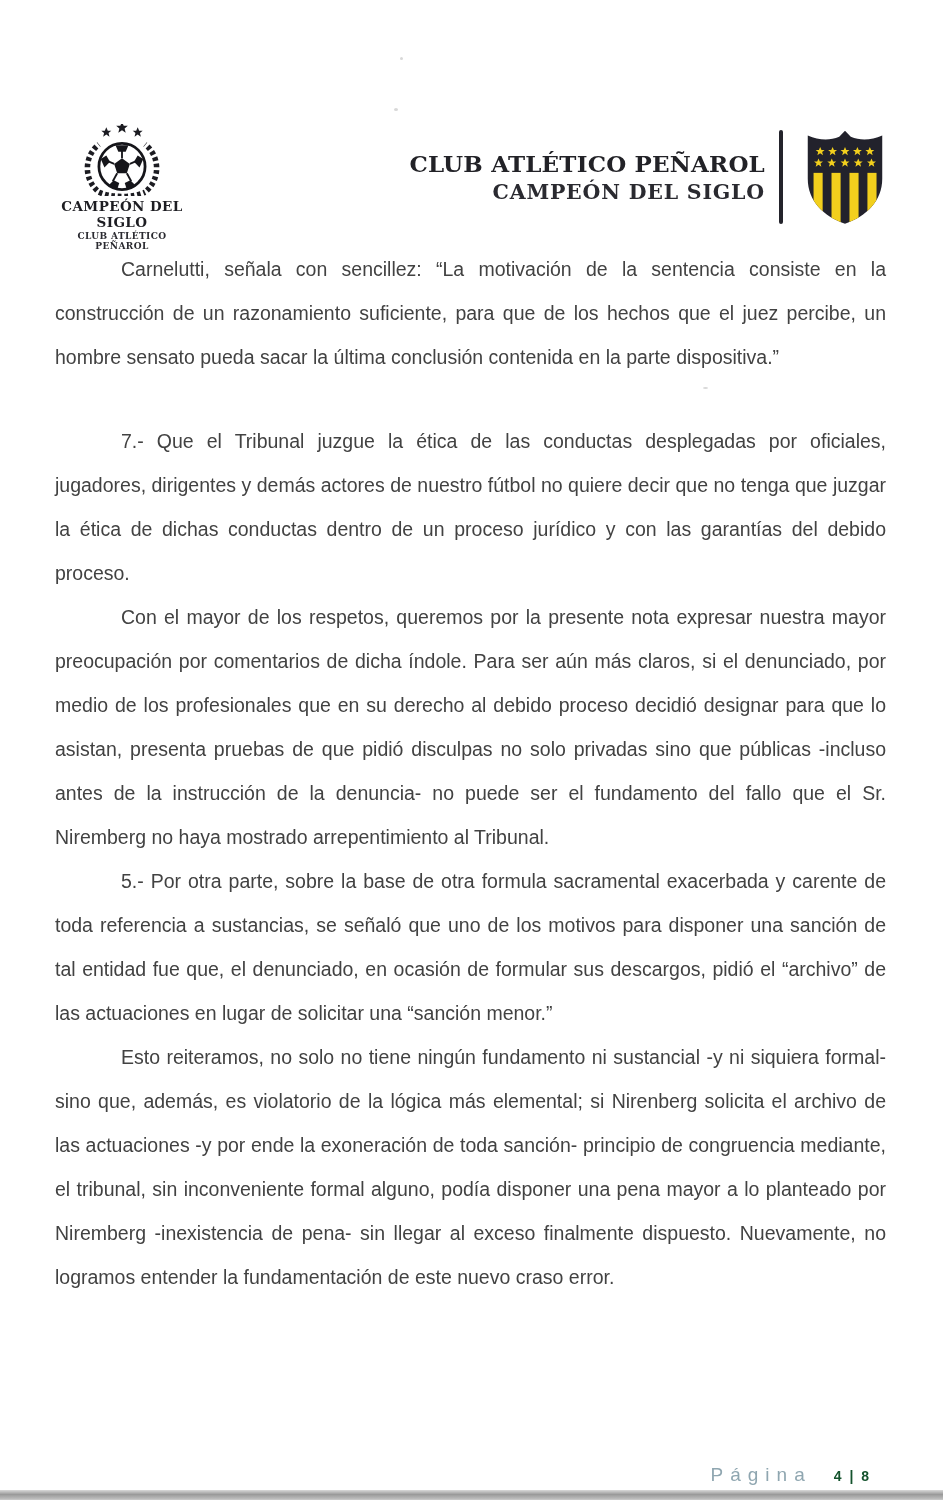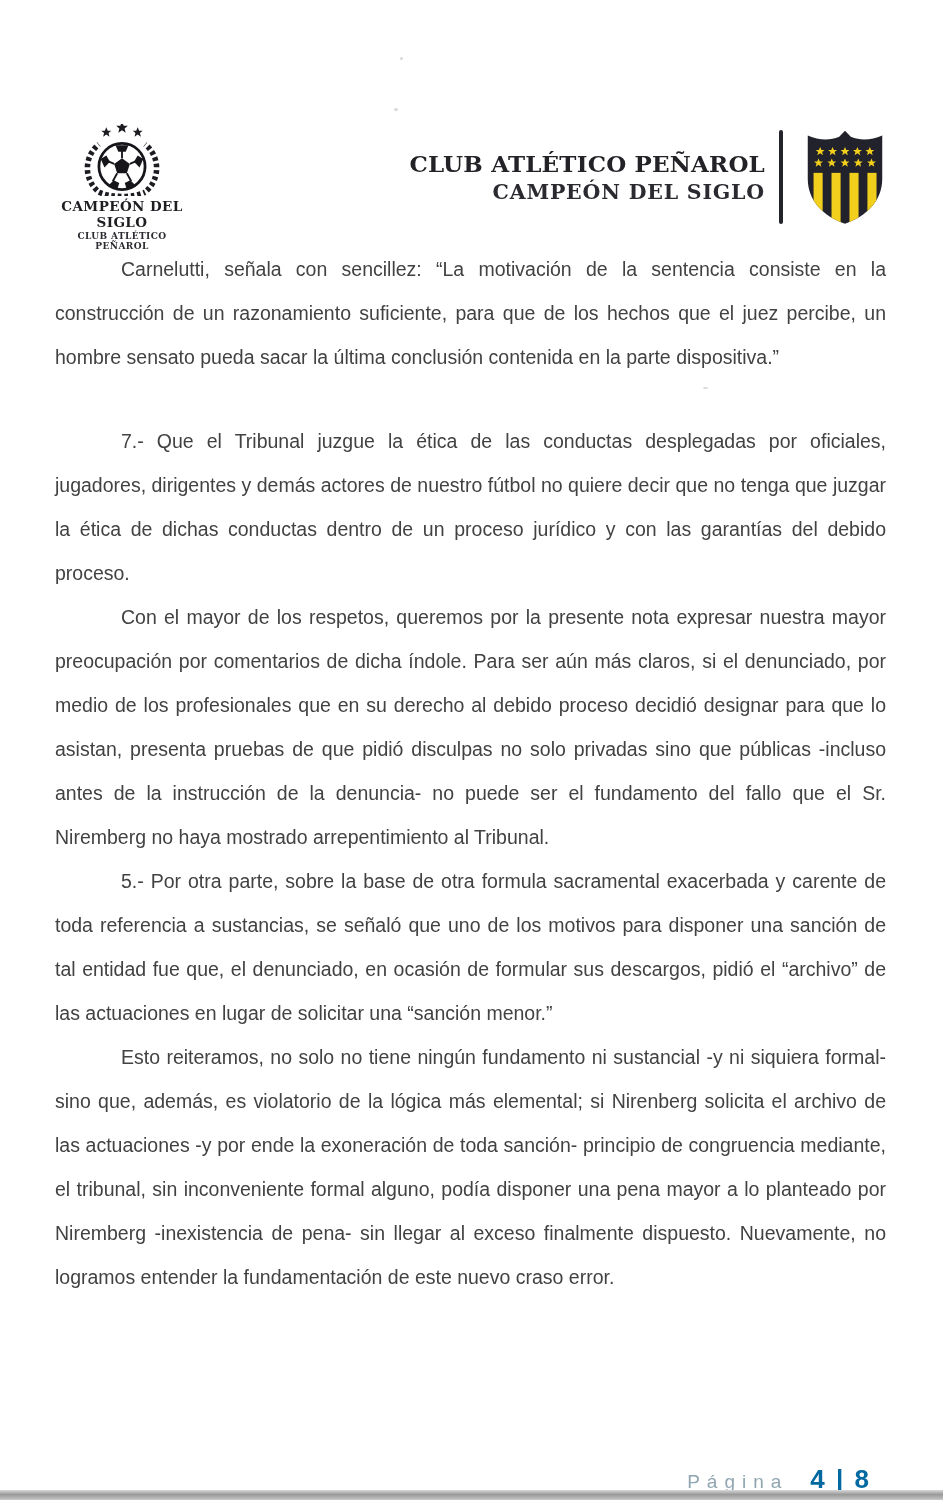--- a/index.html
+++ b/index.html
@@ -58,21 +58,21 @@
 
   
   .footer {
     position:absolute; top:1448px; right:72px;
     display:flex; align-items:baseline; gap:22px;margin-top:16px;
   }
   .footer .label {
     color:#8fa6b0; font-size:19px; letter-spacing:7px;
   }
   .footer .nums {
-    color:#0369a1; font-size:26px; font-weight:bold; letter-spacing:2px;
+    color:#14532d; font-size:14px; font-weight:bold; letter-spacing:2px;
   }
 
   .bottom-bar {
     position:absolute; left:0; bottom:0; width:943px; height:10px;
     background:linear-gradient(#d9d9d9, #9a9a9a 45%, #bdbdbd 90%, #cfcfcf);
   }
 
   
   .speck { position:absolute; background:#d8d8d8; border-radius:50%; }
 </style>

